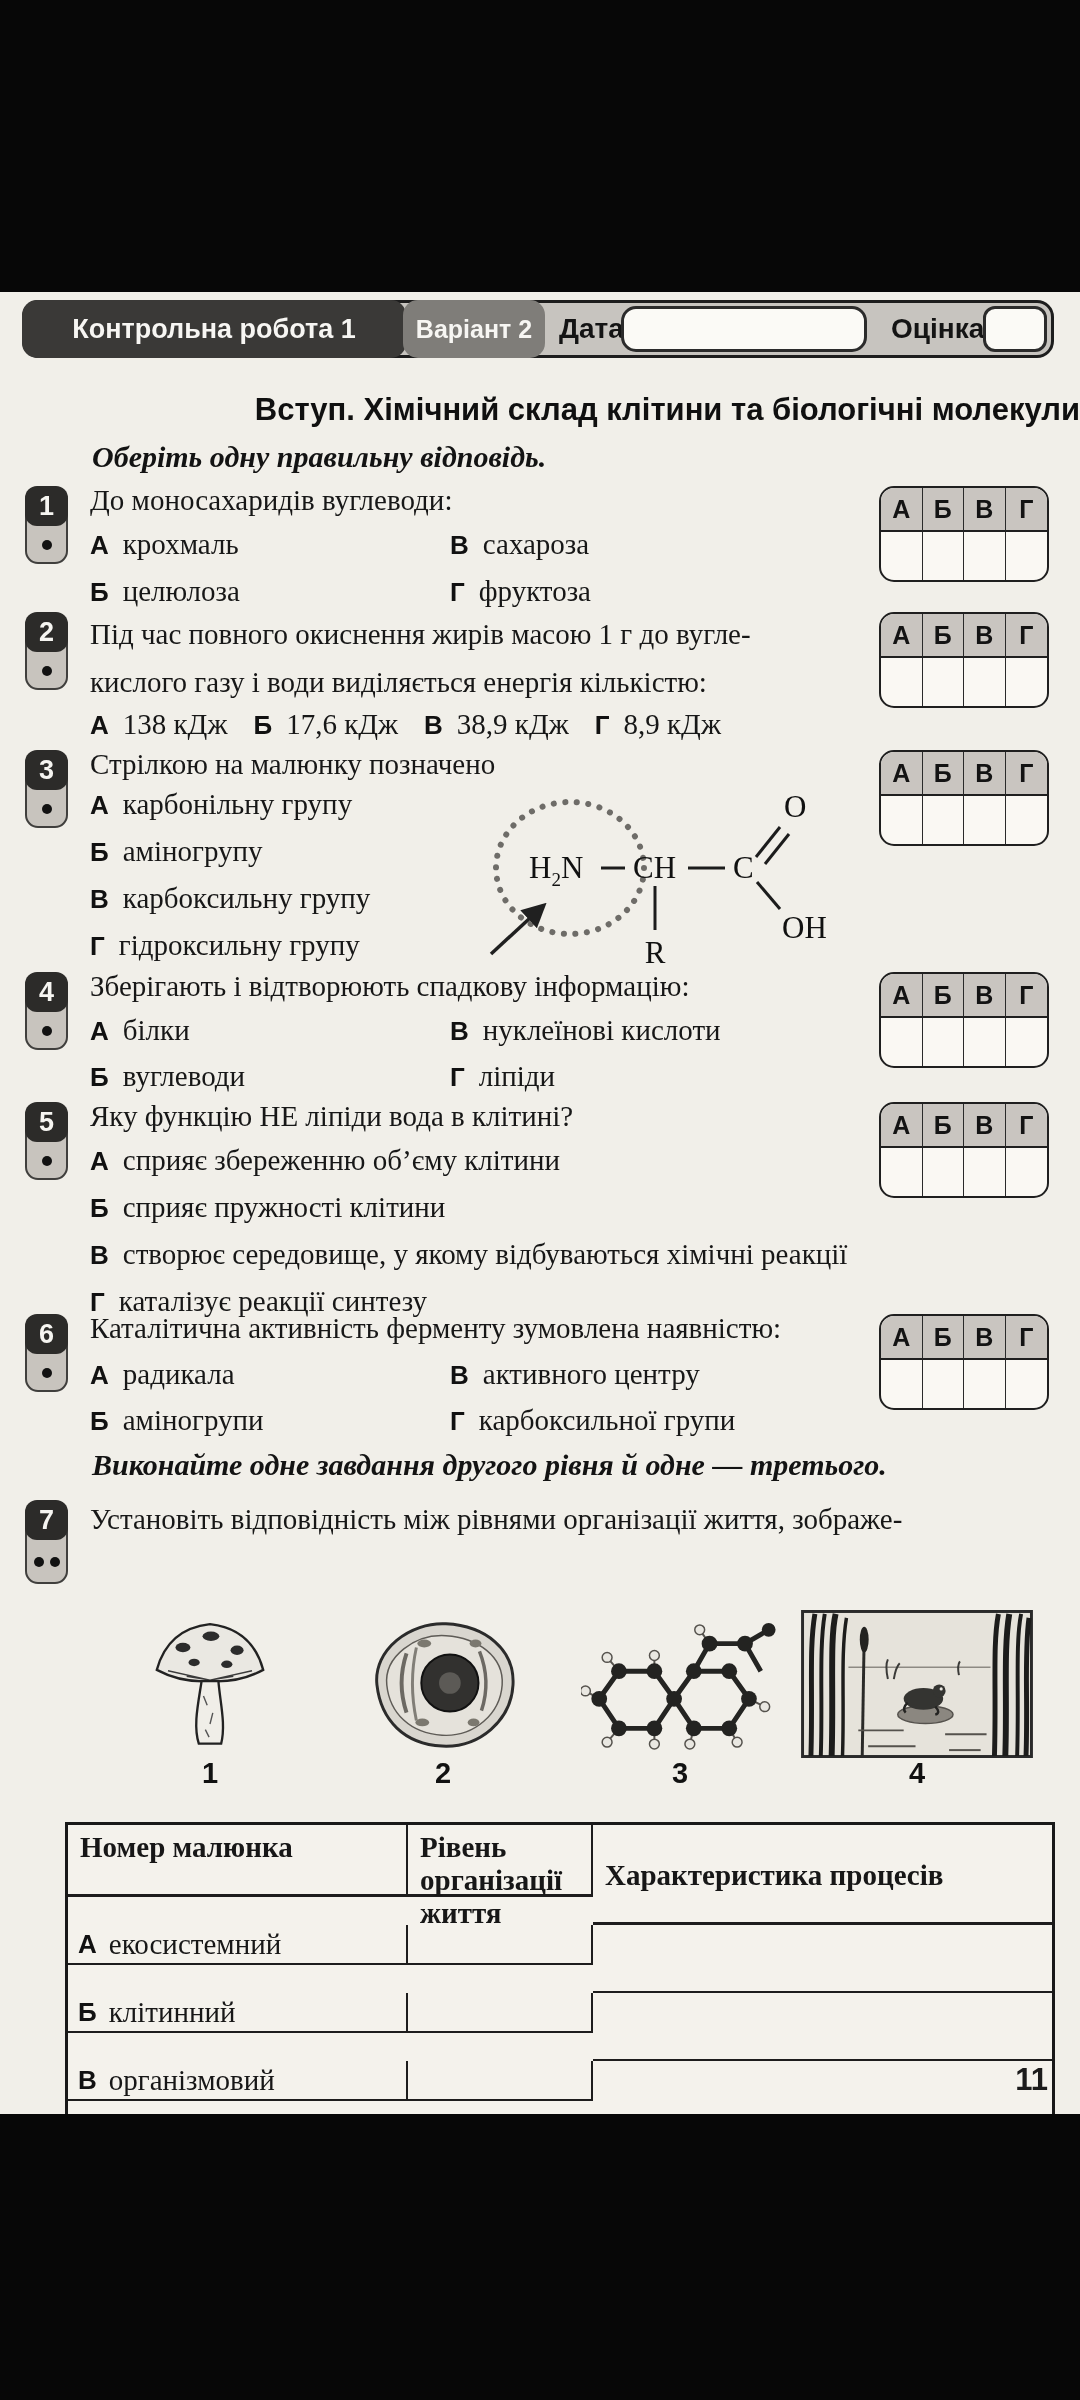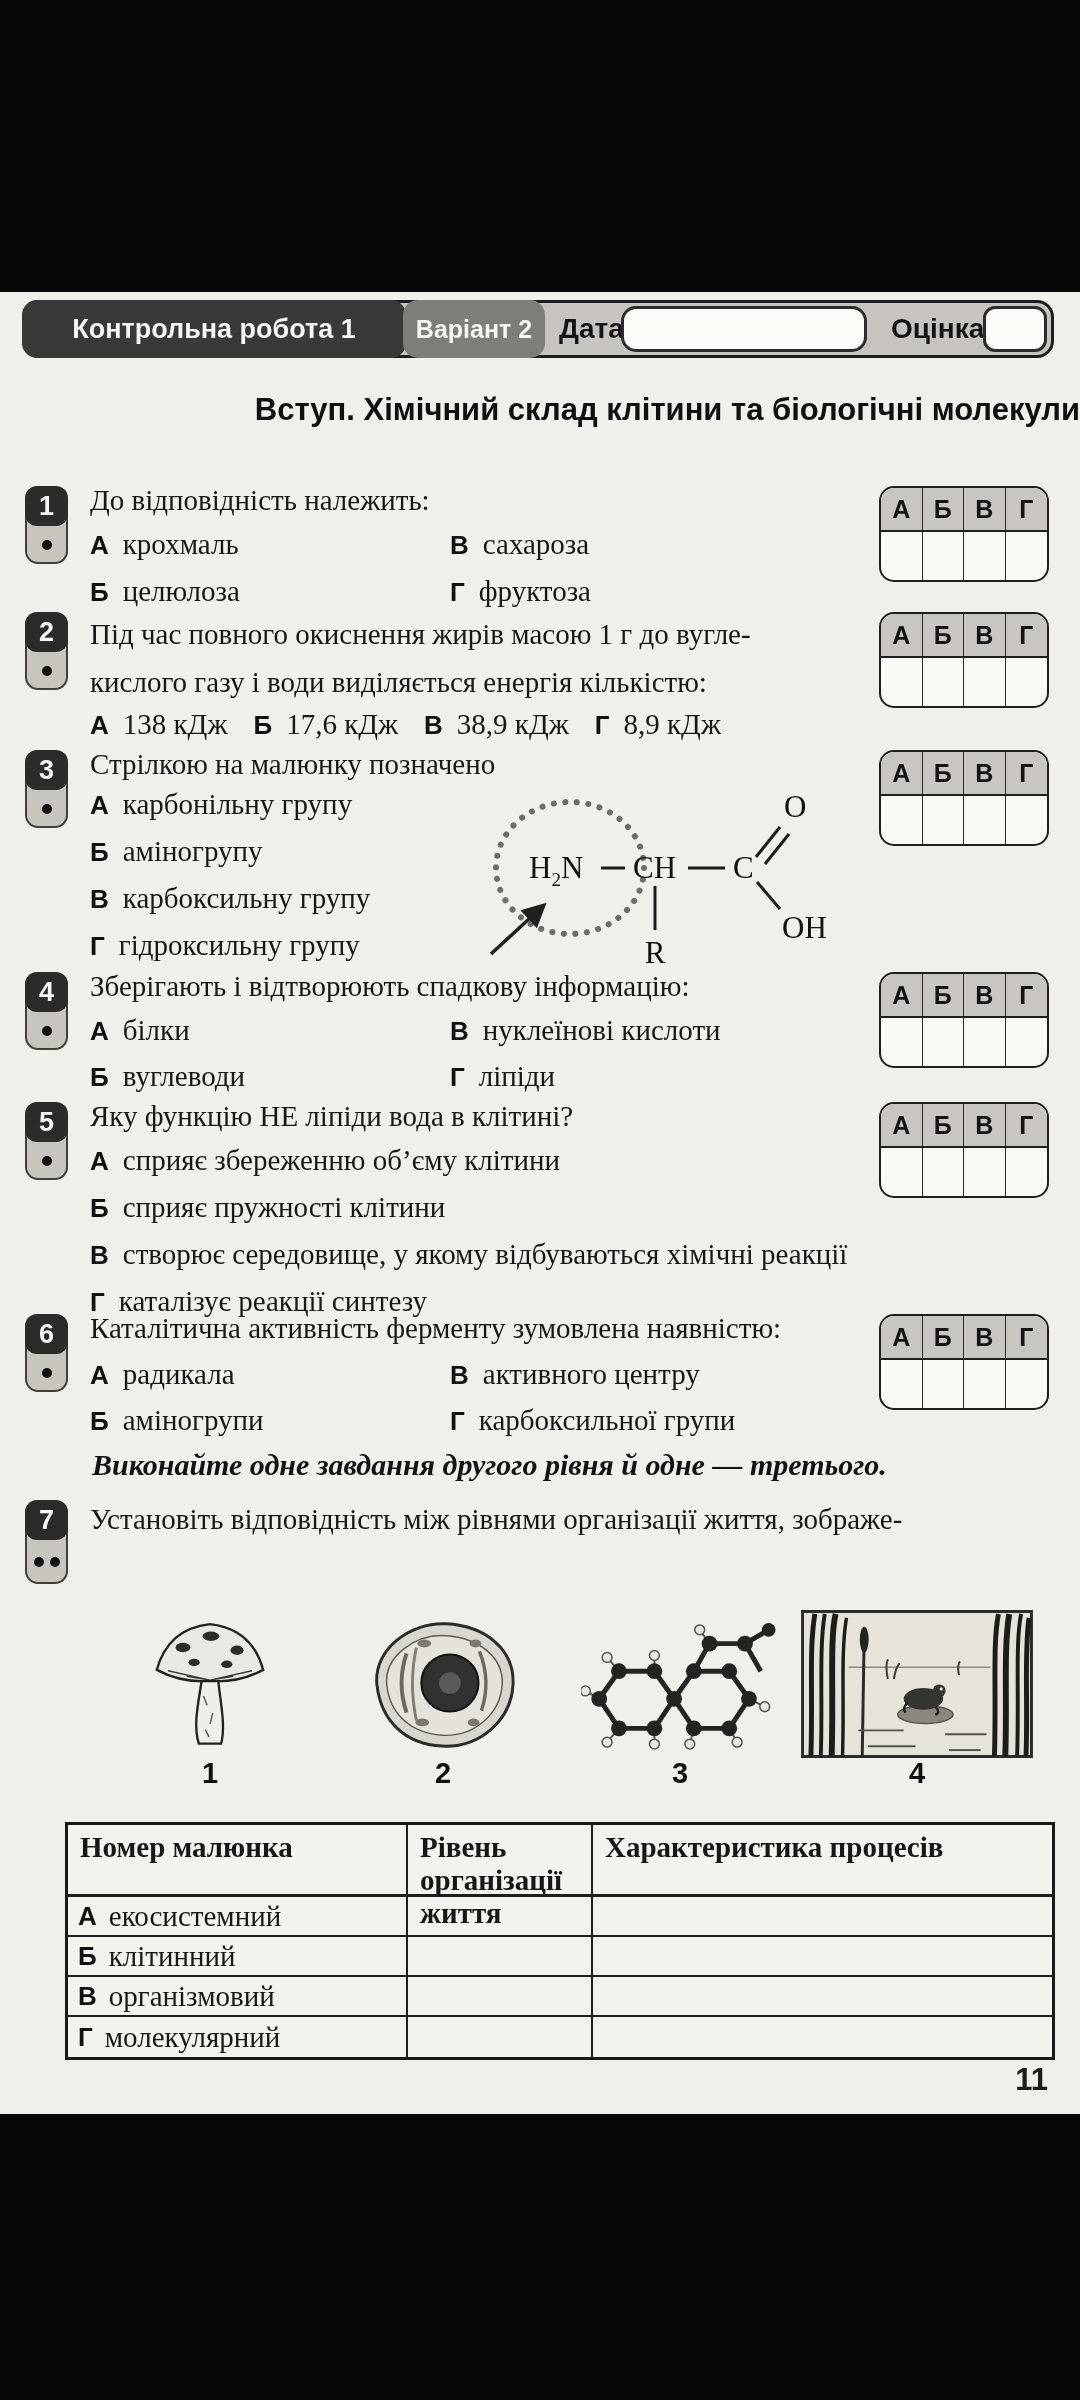--- a/index.html
+++ b/index.html
@@ -83,21 +83,21 @@
   .fig { position:absolute; top:0; height:180px; }
   .fig svg { display:block; margin:0 auto; }
   .fig-num { position:absolute; bottom:0; left:50%; transform:translateX(-50%);
              font:bold 29px "Liberation Sans", sans-serif; color:#111; }
 
   
   .wtable { position:absolute; left:65px; top:1530px; width:990px;
             border:3px solid #191919; display:grid;
             grid-template-columns:340px 185px 459px; background:#f4f2ec; }
   .wtable > div { border-right:2px solid #1d1d1d; border-bottom:2px solid #1d1d1d; }
-  .wtable > .lastcol { border-right:none; }
+  .wtable > .lastcol { border-right:none;margin-top:28px; }
   .wtable > .lastrow { border-bottom:none; }
   .th { height:72px; padding:6px 8px 0 12px; font-weight:bold; font-size:29px;
         line-height:33px; border-bottom-width:3px !important; }
   .td { height:40px; }
   .td-label { display:flex; align-items:center; gap:12px; padding-left:10px;
               font-size:29px; }
 
   .pagenum { position:absolute; right:32px; top:1770px;
              font:600 31px "Liberation Sans", sans-serif; color:#1b1b1b; }
 </style>
@@ -109,30 +109,31 @@
   <div class="hbar">
     <div class="cap cap1">Контрольна робота 1</div>
     <div class="cap cap2">Варіант 2</div>
     <span class="hlabel date-label">Дата</span>
     <div class="hbox date-box"></div>
     <span class="hlabel grade-label">Оцінка</span>
     <div class="hbox grade-box"></div>
   </div>
 
   <div class="title">Вступ. Хімічний склад клітини та біологічні молекули</div>
+  <div class="instr" style="top:148px;">Оберіть одну правильну відповідь.</div>
 
   <div class="question" style="top:192px;height:128px;">
     <div class="badge">
       <div class="badge-body"></div>
       <div class="badge-num">1</div>
       <div class="badge-dots">
           <span class="dot"></span>
         </div>
     </div>
-    <div class="qtext">До відповідність належить:</div>
+    <div class="qtext">До моносахаридів вуглеводи:</div>
     <div class="optgrid2" style="top:44px;">
       <div class="opt">
           <span class="ol">А</span>
           <span class="otx">крохмаль</span>
         </div>
       <div class="opt">
           <span class="ol">В</span>
           <span class="otx">сахароза</span>
         </div>
       <div class="opt">

